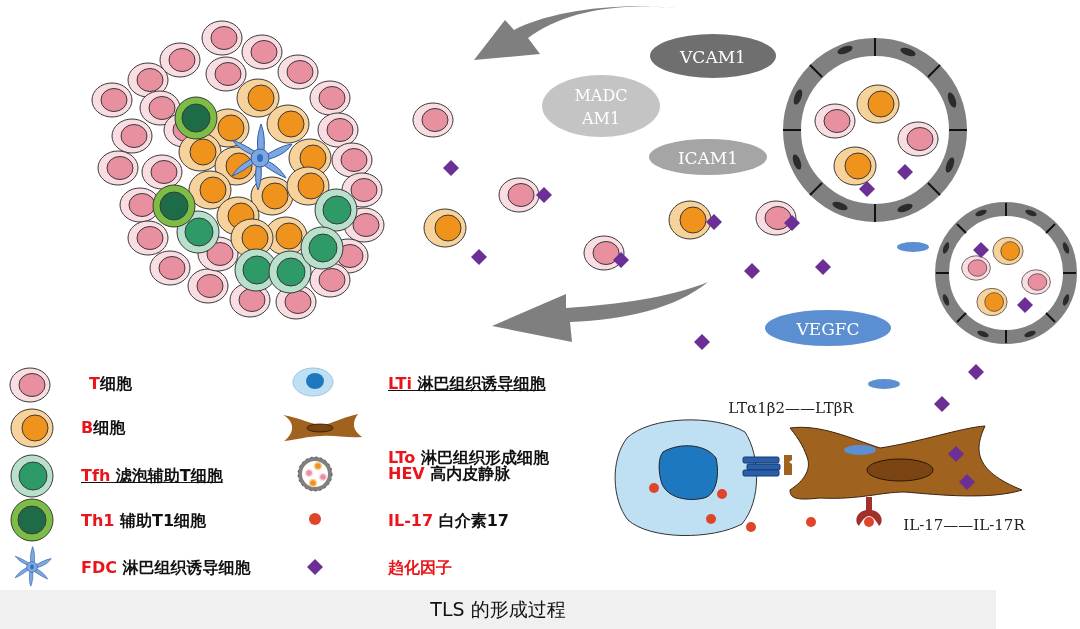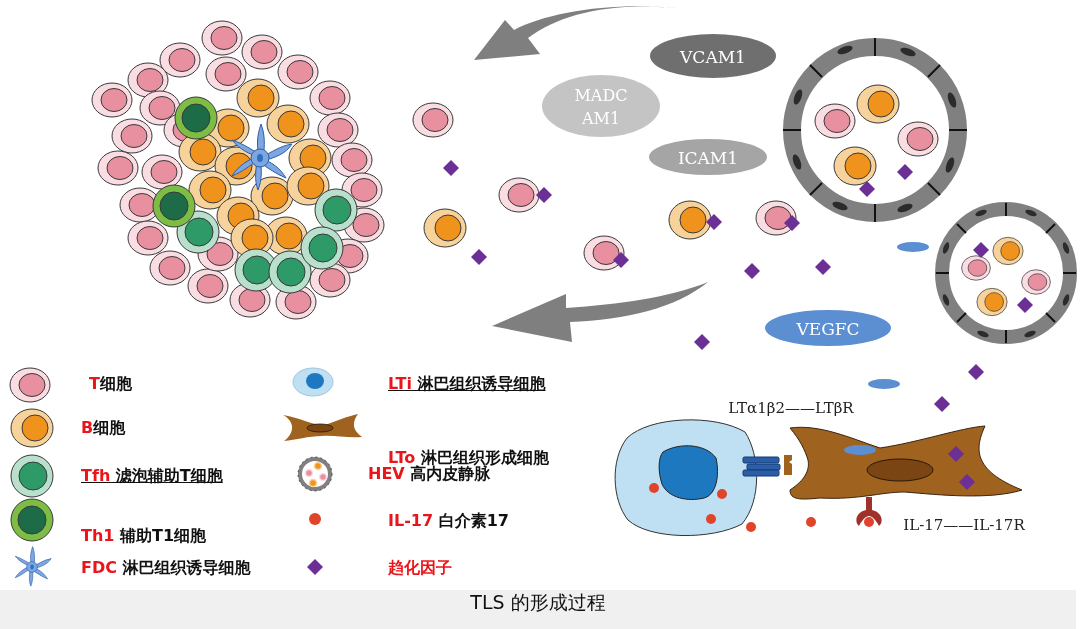--- a/index.html
+++ b/index.html
@@ -4,22 +4,22 @@
 <style>
   html, body { margin:0; padding:0; background:#ffffff; }
   body { width:1080px; height:629px; position:relative; overflow:hidden;
          font-family:"DejaVu Sans", sans-serif; }
   #stage { position:absolute; left:0; top:0; width:1080px; height:590px; }
   .legend-label { position:absolute; font-family:"DejaVu Sans", sans-serif; font-weight:bold;
                   font-size:16px; color:#111111; white-space:nowrap; line-height:20px; }
   .legend-label .abbr { color:#e8161b; }
   .legend-label .zh { color:#111111; }
   .legend-label .zh.red { color:#e8161b; }
-  .caption-bar { position:absolute; left:0; top:590px; width:1076px; height:39px;
-                 background:#f0f0f0; display:flex; align-items:flex-start; justify-content:center; }
+  .caption-bar { position:absolute; left:0; top:590px; width:996px; height:39px;
+                 background:#f0f0f0; display:flex; align-items:center; justify-content:center; }
   .caption-bar span { font-family:"DejaVu Sans", sans-serif; font-size:19px; color:#111; }
 </style>
 </head>
 <body>
 
 <svg id="stage" width="1080" height="590" viewBox="0 0 1080 590" xmlns="http://www.w3.org/2000/svg">
   <defs>
     <g id="tcell">
       <ellipse cx="0" cy="0" rx="20" ry="17" fill="#f9dde2" stroke="#3a3a3a" stroke-width="1"></ellipse>
       <ellipse cx="2" cy="0" rx="13" ry="11.5" fill="#e8909f" stroke="#3a3a3a" stroke-width="1"></ellipse>
@@ -298,33 +298,33 @@
 
 <div class="legend-label" style="left:81px; top:374px;margin-left:8px;">
   <span class="abbr">T</span><span class="zh">细胞</span>
 </div>
 <div class="legend-label" style="left:81px; top:418px;text-align:center;">
   <span class="abbr">B</span><span class="zh">细胞</span>
 </div>
 <div class="legend-label" style="left:81px; top:466px;text-decoration:underline;">
   <span class="abbr">Tfh</span><span class="zh"> 滤泡辅助T细胞</span>
 </div>
-<div class="legend-label" style="left:81px; top:526px;">
+<div class="legend-label" style="left:81px; top:511px;">
   <span class="abbr">Th1</span><span class="zh"> 辅助T1细胞</span>
 </div>
 <div class="legend-label" style="left:81px; top:558px;">
   <span class="abbr">FDC</span><span class="zh"> 淋巴组织诱导细胞</span>
 </div>
 <div class="legend-label" style="left:388px; top:374px;text-decoration:underline;">
   <span class="abbr">LTi</span><span class="zh"> 淋巴组织诱导细胞</span>
 </div>
 <div class="legend-label" style="left:388px; top:418px;margin-top:30px;">
   <span class="abbr">LTo</span><span class="zh"> 淋巴组织形成细胞</span>
 </div>
-<div class="legend-label" style="left:368px; top:464px;">
+<div class="legend-label" style="left:388px; top:464px;">
   <span class="abbr">HEV</span><span class="zh"> 高内皮静脉</span>
 </div>
 <div class="legend-label" style="left:388px; top:511px;">
   <span class="abbr">IL-17</span><span class="zh"> 白介素17</span>
 </div>
 <div class="legend-label" style="left:388px; top:558px;font-family:Liberation Serif, serif;">
   <span class="zh red">趋化因子</span>
 </div>
 
 <div class="caption-bar">

